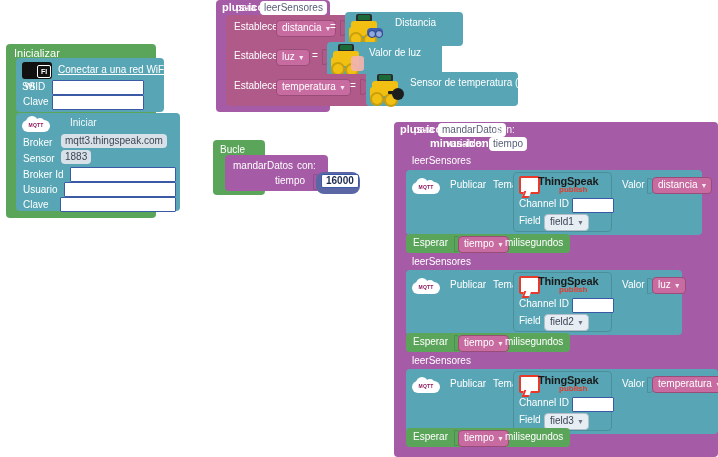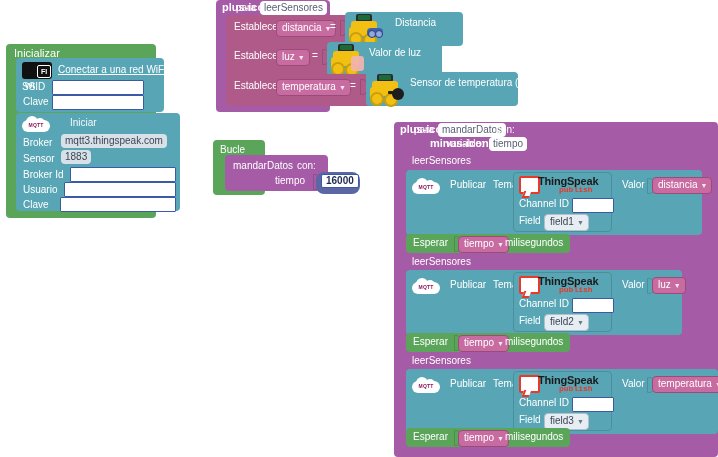--- a/index.html
+++ b/index.html
@@ -103,21 +103,21 @@
   .robot .ldr{position:absolute;left:22px;top:12px;width:13px;height:15px;background:#f0b3ae;border-radius:3px;opacity:.95;}
   .robot .temp{position:absolute;left:24px;top:14px;width:12px;height:12px;border-radius:50%;background:#1d1d1d;}
   .robot .temp:after{content:"";position:absolute;left:-4px;top:3px;width:6px;height:3px;background:#1d1d1d;border-radius:1px;}
 
   
   .ts-logo{position:relative;height:22px;}
   .ts-logo .bubble{position:absolute;left:0;top:1px;width:17px;height:14px;border:2px solid #e8392a;border-radius:2px;background:#fff;}
   .ts-logo .bubble:after{content:"";position:absolute;left:2px;top:13px;width:5px;height:5px;
     border-left:2px solid #e8392a;border-bottom:2px solid #e8392a;background:#fff;transform:skewX(-20deg);}
   .ts-logo .t1{position:absolute;left:19px;top:0px;font-size:11px;font-weight:bold;color:#1a1a1a;letter-spacing:-.2px;}
-  .ts-logo .t2{position:absolute;left:40px;top:10px;font-size:8px;color:#e8392a;font-weight:bold;font-family:Liberation Mono, monospace;}
+  .ts-logo .t2{position:absolute;left:40px;top:10px;font-size:8px;color:#e8392a;font-weight:bold;}
 
   .fieldrow{color:#ffffff;font-size:10px;white-space:nowrap;}
 </style>
 </head>
 <body>
 
 <div class="blk c-green" style="left:6px;top:44px;width:150px;height:174px;">
   <div class="blk-label t-title abs" style="left:8px;top:4px;color:#fff;">Inicializar</div>
 </div>
 

